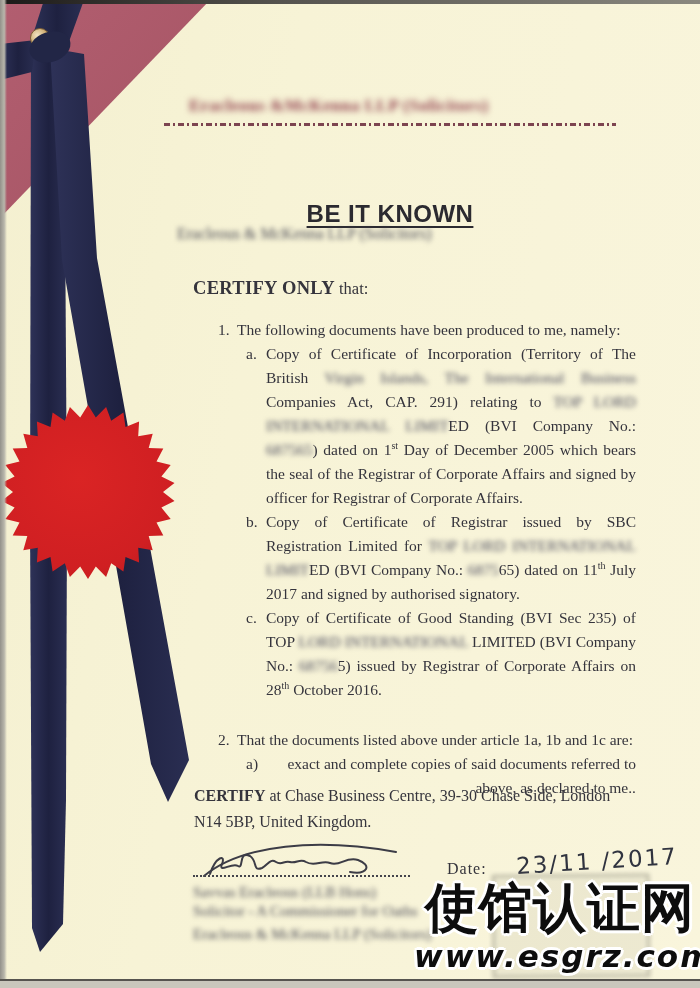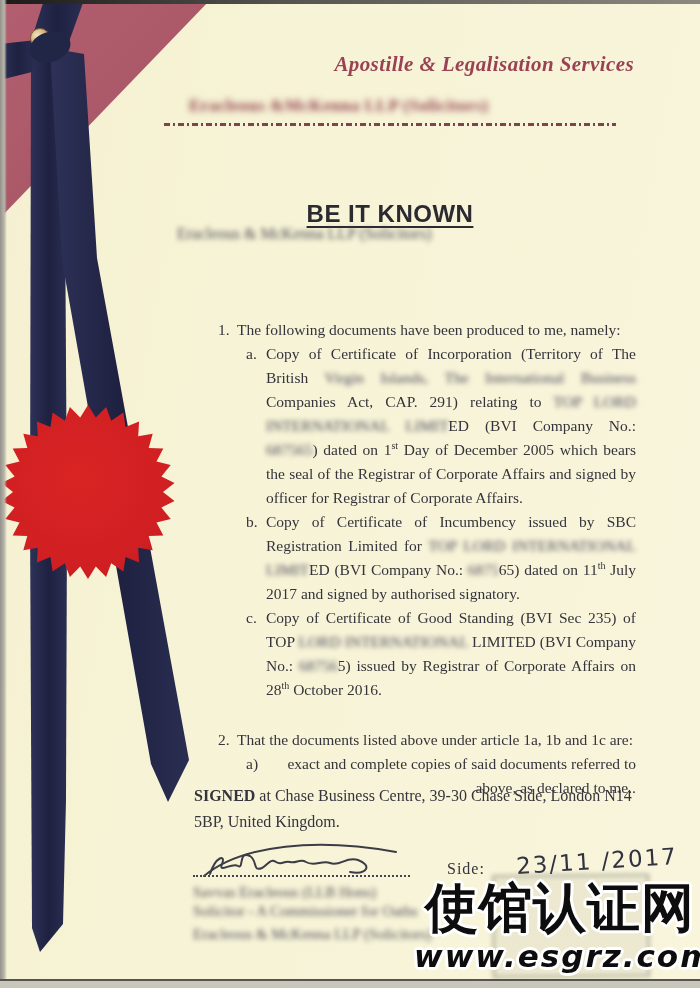--- a/index.html
+++ b/index.html
@@ -107,76 +107,78 @@
       <polygon fill="url(#navGrad)" points="0,44 36,40 32,72 0,80"></polygon>
       <circle cx="40" cy="38" r="9.5" fill="url(#goldGrad)" stroke="#7a5c32" stroke-width="1"></circle>
       <ellipse cx="50" cy="47" rx="21" ry="15" fill="#222646" transform="rotate(-18 50 47)"></ellipse>
     </g>
 
     <g transform="translate(88,492)">
       <polygon id="seal-star" fill="url(#redGrad)" points="0.0,-87.0 7.8,-74.6 18.1,-85.1 23.2,-71.3 35.4,-79.5 37.5,-65.0 51.1,-70.4 50.2,-55.7 64.7,-58.2 60.7,-44.1 75.3,-43.5 68.5,-30.5 82.7,-26.9 73.4,-15.6 86.5,-9.1 75.0,-0.0 86.5,9.1 73.4,15.6 82.7,26.9 68.5,30.5 75.3,43.5 60.7,44.1 64.7,58.2 50.2,55.7 51.1,70.4 37.5,65.0 35.4,79.5 23.2,71.3 18.1,85.1 7.8,74.6 0.0,87.0 -7.8,74.6 -18.1,85.1 -23.2,71.3 -35.4,79.5 -37.5,65.0 -51.1,70.4 -50.2,55.7 -64.7,58.2 -60.7,44.1 -75.3,43.5 -68.5,30.5 -82.7,26.9 -73.4,15.6 -86.5,9.1 -75.0,0.0 -86.5,-9.1 -73.4,-15.6 -82.7,-26.9 -68.5,-30.5 -75.3,-43.5 -60.7,-44.1 -64.7,-58.2 -50.2,-55.7 -51.1,-70.4 -37.5,-65.0 -35.4,-79.5 -23.2,-71.3 -18.1,-85.1 -7.8,-74.6"></polygon>
     </g>
   </svg>
 
-  <div class="abs service-title">Apostille &amp; Legalisation Services</div>
   <div class="abs blur-maroon">Eracleous &amp;McKenna LLP (Solicitors)</div>
   <div class="abs dashdot"></div>
 
   <div class="abs heading">
     <span>BE IT KNOWN</span>
   </div>
   <div class="abs blur-gray">Eracleous &amp; McKenna LLP (Solicitors)</div>
 
+  <div class="abs certify">
+    <b>CERTIFY ONLY</b><span> that:</span>
+  </div>
 
   <div class="abs list">
     <div class="row">
       <div class="mk">1.</div>
       <div class="tx">The following documents have been produced to me, namely:</div>
     </div>
     <div class="row sub">
       <div class="mk">a.</div>
       <div class="tx"><span>Copy of Certificate of Incorporation (Territory of The British </span><span class="rb">Virgin Islands, The International Business</span><span> Companies Act, CAP. 291) relating to </span><span class="rb">TOP LORD INTERNATIONAL LIMIT</span><span>ED (BVI Company No.: </span><span class="rb">687565</span><span>) dated on 1</span><sup>st</sup><span> Day of December 2005 which bears the seal of the Registrar of Corporate Affairs and signed by officer for Registrar of Corporate Affairs.</span></div>
     </div>
     <div class="row sub">
       <div class="mk">b.</div>
-      <div class="tx"><span>Copy of Certificate of Incumbency issued by SBC Registration Limited for </span><span class="rb">TOP LORD INTERNATIONAL LIMIT</span><span>ED (BVI Company No.: </span><span class="rb">6875</span><span>65) dated on 11</span><sup>th</sup><span> July 2017 and signed by authorised signatory.</span></div>
+      <div class="tx"><span>Copy of Certificate of Registrar issued by SBC Registration Limited for </span><span class="rb">TOP LORD INTERNATIONAL LIMIT</span><span>ED (BVI Company No.: </span><span class="rb">6875</span><span>65) dated on 11</span><sup>th</sup><span> July 2017 and signed by authorised signatory.</span></div>
     </div>
     <div class="row sub">
       <div class="mk">c.</div>
       <div class="tx"><span>Copy of Certificate of Good Standing (BVI Sec 235) of TOP </span><span class="rb">LORD INTERNATIONAL</span><span> LIMITED (BVI Company No.: </span><span class="rb">68756</span><span>5) issued by Registrar of Corporate Affairs on 28</span><sup>th</sup><span> October 2016.</span></div>
     </div>
     <div class="row gap2">
       <div class="mk">2.</div>
       <div class="tx">That the documents listed above under article 1a, 1b and 1c are:</div>
     </div>
     <div class="row sub">
       <div class="mk">a)</div>
       <div class="tx tx2" style="text-align:right">exact and complete copies of said documents referred to above, as declared to me..</div>
     </div>
   </div>
 
   <div class="abs signed">
-    <b>SIGNED</b><span> at Chase Business Centre, 39-30 Chase Side, London N14 5BP, United Kingdom.</span>
+    <b>CERTIFY</b><span> at Chase Business Centre, 39-30 Chase Side, London N14 5BP, United Kingdom.</span>
   </div>
 
   <svg class="abs sig-svg" width="230" height="48" viewBox="0 0 230 48">
     <g fill="none" stroke="#3c3c46" stroke-width="2" stroke-linecap="round">
       <path d="M16,40 C55,8 130,2 208,16"></path>
       <path d="M22,38 C28,20 38,18 34,28 C30,38 44,26 50,30 C56,34 50,14 62,20 C70,25 64,36 74,32 C80,29 82,22 88,26 C94,30 96,24 102,26 C108,28 112,22 118,26 C126,31 134,24 142,27 C152,31 158,20 170,24 C184,29 180,39 162,36"></path>
     </g>
   </svg>
   <div class="abs dotline"></div>
 
   <div class="abs sig-block">
     <div class="l l1">Savvas Eracleous (LLB Hons)</div>
     <div class="l l2">Solicitor - A Commissioner for Oaths</div>
     <div class="l l3">Eracleous &amp; McKenna LLP (Solicitors)</div>
   </div>
 
-  <div class="abs date-label">Side:</div>
+  <div class="abs date-label">Date:</div>
   <div class="abs date-value">23/11 /2017</div>
 
   <div class="abs stamp-ghost"></div>
   <div class="abs wm">
     <div class="wm-cn">使馆认证网</div>
     <div class="wm-url">www.esgrz.com</div>
   </div>
 
   <div class="edge-top"></div>
   <div class="edge-left"></div>

